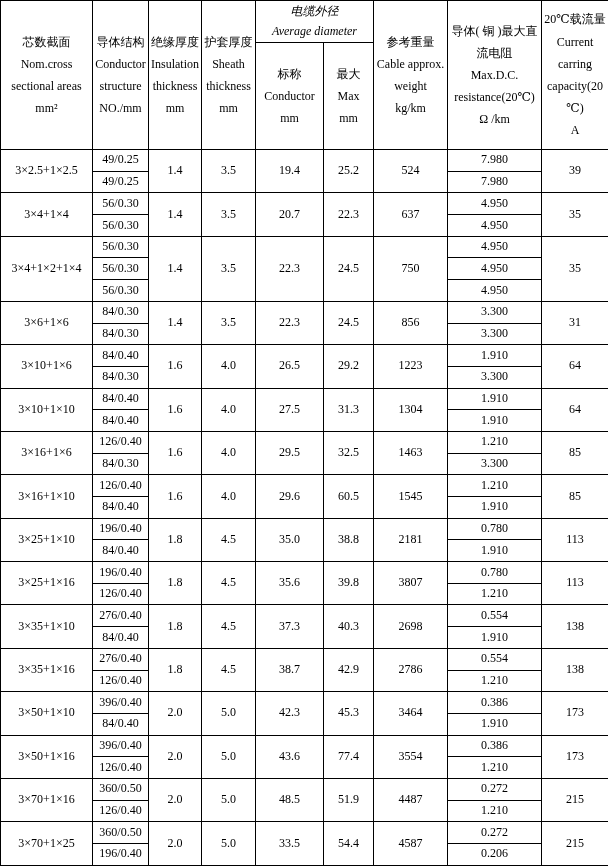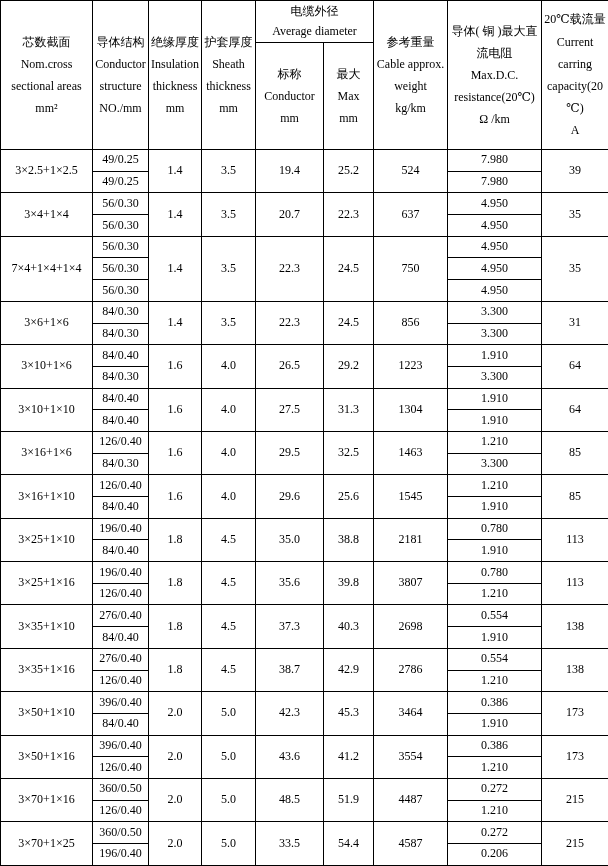--- a/index.html
+++ b/index.html
@@ -34,20 +34,21 @@
     box-sizing: border-box;
   }
   .spec-table thead th {
     line-height: 1.85;
   }
   .spec-table thead tr.group-row {
     height: 42px;
   }
   .spec-table thead tr.group-row th.group-cell {
     line-height: 1.6;
+    font-style: italic;
   }
   .spec-table thead tr.sub-row {
     height: 107px;
   }
   .spec-table tbody tr {
     height: 21.7px;
   }
   .spec-table tbody td {
     line-height: 1.15;
   }
@@ -136,21 +137,21 @@
           <td rowspan="2">22.3</td>
           <td rowspan="2">637</td>
           <td>4.950</td>
           <td rowspan="2">35</td>
         </tr>
         <tr>
           <td>56/0.30</td>
           <td>4.950</td>
         </tr>
         <tr>
-          <td rowspan="3">7×4+1×4+1×4</td>
+          <td rowspan="3">3×4+1×2+1×4</td>
           <td>56/0.30</td>
           <td rowspan="3">1.4</td>
           <td rowspan="3">3.5</td>
           <td rowspan="3">22.3</td>
           <td rowspan="3">24.5</td>
           <td rowspan="3">750</td>
           <td>4.950</td>
           <td rowspan="3">35</td>
         </tr>
         <tr>
@@ -220,21 +221,21 @@
         <tr>
           <td>84/0.30</td>
           <td>3.300</td>
         </tr>
         <tr>
           <td rowspan="2">3×16+1×10</td>
           <td>126/0.40</td>
           <td rowspan="2">1.6</td>
           <td rowspan="2">4.0</td>
           <td rowspan="2">29.6</td>
-          <td rowspan="2">25.6</td>
+          <td rowspan="2">60.5</td>
           <td rowspan="2">1545</td>
           <td>1.210</td>
           <td rowspan="2">85</td>
         </tr>
         <tr>
           <td>84/0.40</td>
           <td>1.910</td>
         </tr>
         <tr>
           <td rowspan="2">3×25+1×10</td>
@@ -310,21 +311,21 @@
         <tr>
           <td>84/0.40</td>
           <td>1.910</td>
         </tr>
         <tr>
           <td rowspan="2">3×50+1×16</td>
           <td>396/0.40</td>
           <td rowspan="2">2.0</td>
           <td rowspan="2">5.0</td>
           <td rowspan="2">43.6</td>
-          <td rowspan="2">41.2</td>
+          <td rowspan="2">77.4</td>
           <td rowspan="2">3554</td>
           <td>0.386</td>
           <td rowspan="2">173</td>
         </tr>
         <tr>
           <td>126/0.40</td>
           <td>1.210</td>
         </tr>
         <tr>
           <td rowspan="2">3×70+1×16</td>

